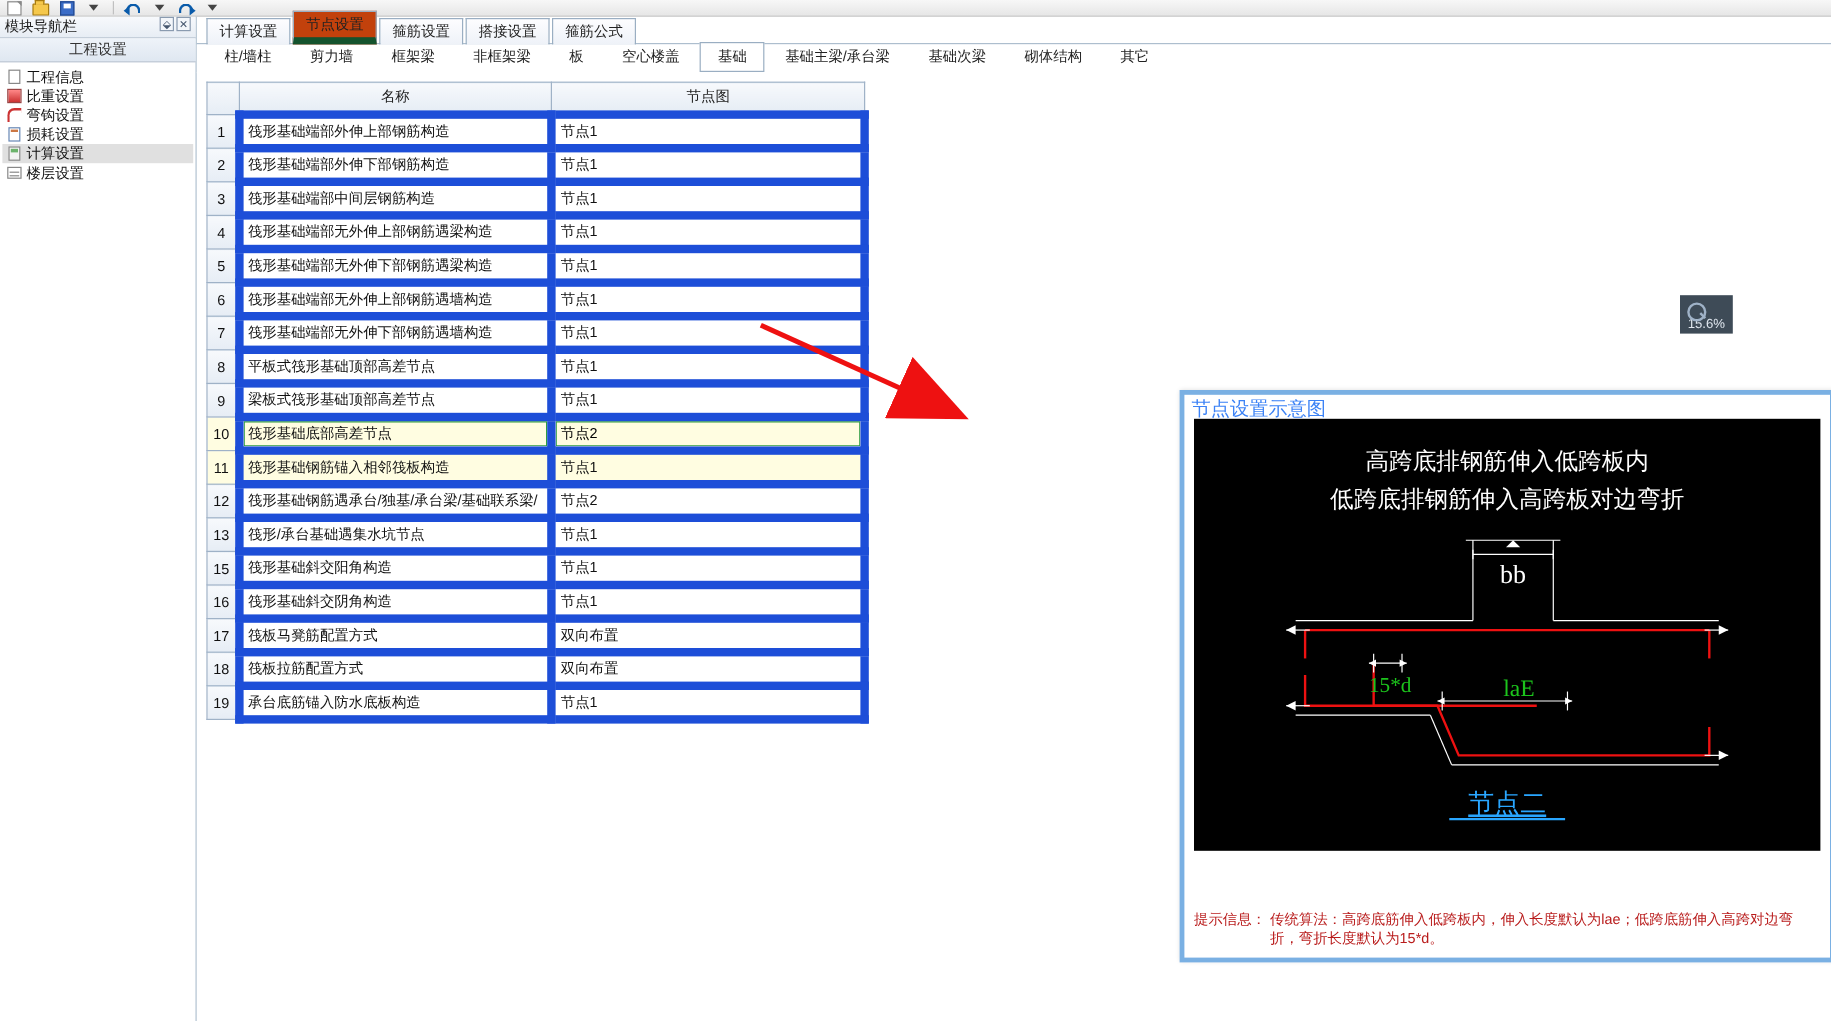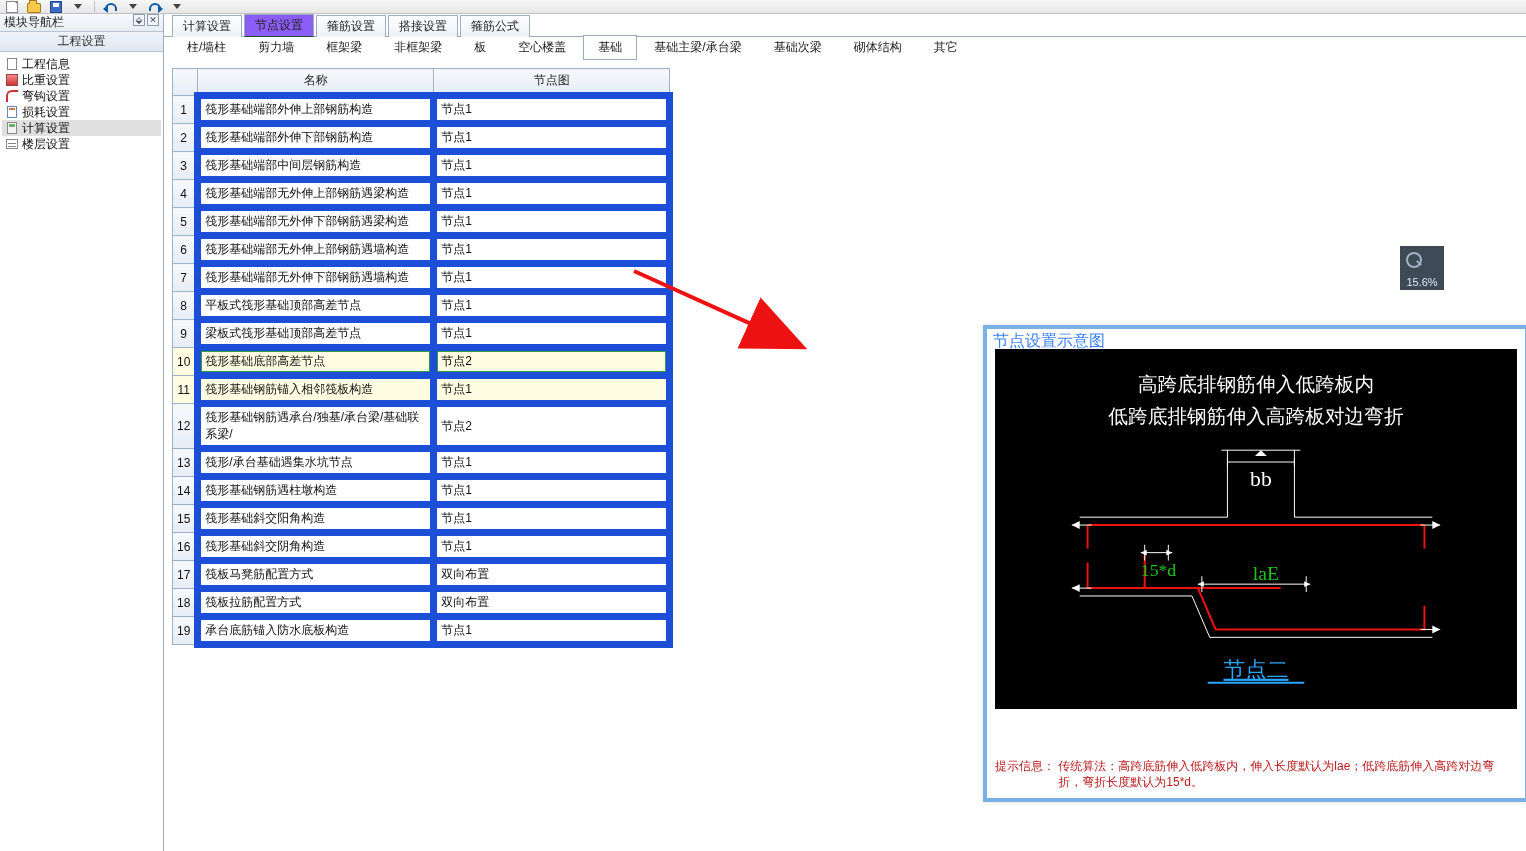--- a/index.html
+++ b/index.html
@@ -40,33 +40,33 @@
   .ico-calc:after{content:"";display:block;width:6px;height:3px;background:#6cb36c;margin:1px auto;}
   .ico-floor{width:12px;height:10px;border:1px solid #888;position:relative;background:#fff;}
   .ico-floor:after{content:"";position:absolute;left:1px;top:3px;right:1px;height:1px;background:#888;}
   .ico-floor:before{content:"";position:absolute;left:1px;top:6px;right:1px;height:1px;background:#888;}
 
   .content { flex:1; position:relative; background:#fff; }
 
   
   .tabbar { height: 22px; display:flex; align-items:flex-end; padding-left:8px; gap:0; border-bottom: none; }
   .tabbar .tab { padding:2px 10px; border:1px solid #9aaec2; border-bottom:none; background:linear-gradient(#fdfdff,#eef2f8); margin-right:2px; font-size:12px; color:#222; cursor:pointer; position:relative; top:1px;}
-  .tabbar .tab.active { background:#8b5cf6; border-bottom:1px solid #14532d; font-weight:normal; z-index:2;}
+  .tabbar .tab.active { background:#c2410c; border-bottom:6px solid #14532d; font-weight:normal; z-index:2;}
   .tabline { height:1px; background:#9aaec2; margin-top:0;}
 
   
   .subtabbar { height:24px; display:flex; align-items:flex-end; padding-left:8px; border-bottom:1px solid #c7d0db; background:#fff; }
   .subtabbar .stab { padding:3px 14px; border:1px solid transparent; font-size:12px; color:#222; cursor:pointer; margin-right:2px;}
   .subtabbar .stab.active { border:1px solid #9aaec2; background:#fff; box-shadow:inset 0 0 0 1px #fff;}
 
   
   .workspace { position:absolute; top:46px; left:0; right:0; bottom:0; background:#fff; }
 
   
-  .table-wrap { position:absolute; left:8px; top:8px; width:501px; }
+  .table-wrap { position:absolute; left:8px; top:8px; width:552px; }
   table.jd { border-collapse:collapse; width:100%; font-size:12px; }
   table.jd th { background:linear-gradient(#f7f9fc,#e6edf5); border:1px solid #9fb2c7; padding:3px 4px; font-weight:normal; color:#222; }
   table.jd td { border:7px solid #1d4ed8; padding:2px 4px; height:18px; color:#111; background:#fff; }
   table.jd td.rownum { text-align:center; width:24px; background:linear-gradient(#f7f9fc,#e6edf5); border:1px solid #9fb2c7; }
   table.jd tr.sel td { background:#fffde1 !important; }
   table.jd tr.sel td.val { color:#000; }
   table.jd tr.sel-green td.val { box-shadow: inset 0 0 0 1px #2e9c43; }
   table.jd tr.sel-green td.name { box-shadow: inset 0 0 0 1px #2e9c43; }
   table.jd tr.sel-green td.val { background:#fffde1; }
   table.jd tr.sel2 td { background:#fffde1 !important; }
@@ -77,21 +77,21 @@
   
   .dlg { position:absolute; left:819px; top:265px; width:546px; height:477px; border:4px solid #7ab0e3; background:#fff; box-shadow:0 0 4px rgba(0,0,0,.15);}
   .dlg-title { height:18px; padding:2px 6px; font-size:16px; color:#3b82f6; }
   .dlg-body { position:absolute; left:8px; right:8px; top:20px; height:360px; background:#000; }
   .dlg-svg { width:100%; height:100%; }
   .dlg-hint { position:absolute; left:8px; right:8px; bottom:8px; font-size:12px; color:#b91c1c; line-height:16px; }
   .dlg-hint .lbl { display:inline-block; width:60px; vertical-align:top;}
   .dlg-hint .txt { display:inline-block; width:calc(100% - 64px); }
 
   
-  .zoom-badge { position:absolute; right:82px; top:186px; width:44px; height:44px; background:#3e4b57; color:#dfe6ee; font-size:11px; display:flex; align-items:flex-end; justify-content:center; padding-bottom:2px; }
+  .zoom-badge { position:absolute; right:82px; top:186px; width:44px; height:32px; background:#3e4b57; color:#dfe6ee; font-size:11px; display:flex; align-items:flex-end; justify-content:center; padding-bottom:2px; }
   .zoom-badge:before{content:"";position:absolute;left:6px;top:6px;width:12px;height:12px;border:2px solid #9fb2c7;border-radius:50%;}
   .zoom-badge:after{content:"";position:absolute;left:16px;top:16px;width:6px;height:2px;background:#9fb2c7;transform:rotate(45deg);}
 </style>
 </head>
 <body>
 
 <div class="toolbar-top">
   <span class="tb-btn">
       <span class="ico-new"></span>
     </span>
@@ -266,25 +266,20 @@
                 <td class="rownum">12</td>
                 <td class="name">筏形基础钢筋遇承台/独基/承台梁/基础联系梁/</td>
                 <td class="val">节点2</td>
               </tr>
               <tr>
                 <td class="rownum">13</td>
                 <td class="name">筏形/承台基础遇集水坑节点</td>
                 <td class="val">节点1</td>
               </tr>
               <tr>
-                <td class="rownum">14</td>
-                <td class="name">筏形基础钢筋遇柱墩构造</td>
-                <td class="val">节点1</td>
-              </tr>
-              <tr>
                 <td class="rownum">15</td>
                 <td class="name">筏形基础斜交阳角构造</td>
                 <td class="val">节点1</td>
               </tr>
               <tr>
                 <td class="rownum">16</td>
                 <td class="name">筏形基础斜交阴角构造</td>
                 <td class="val">节点1</td>
               </tr>
               <tr>

